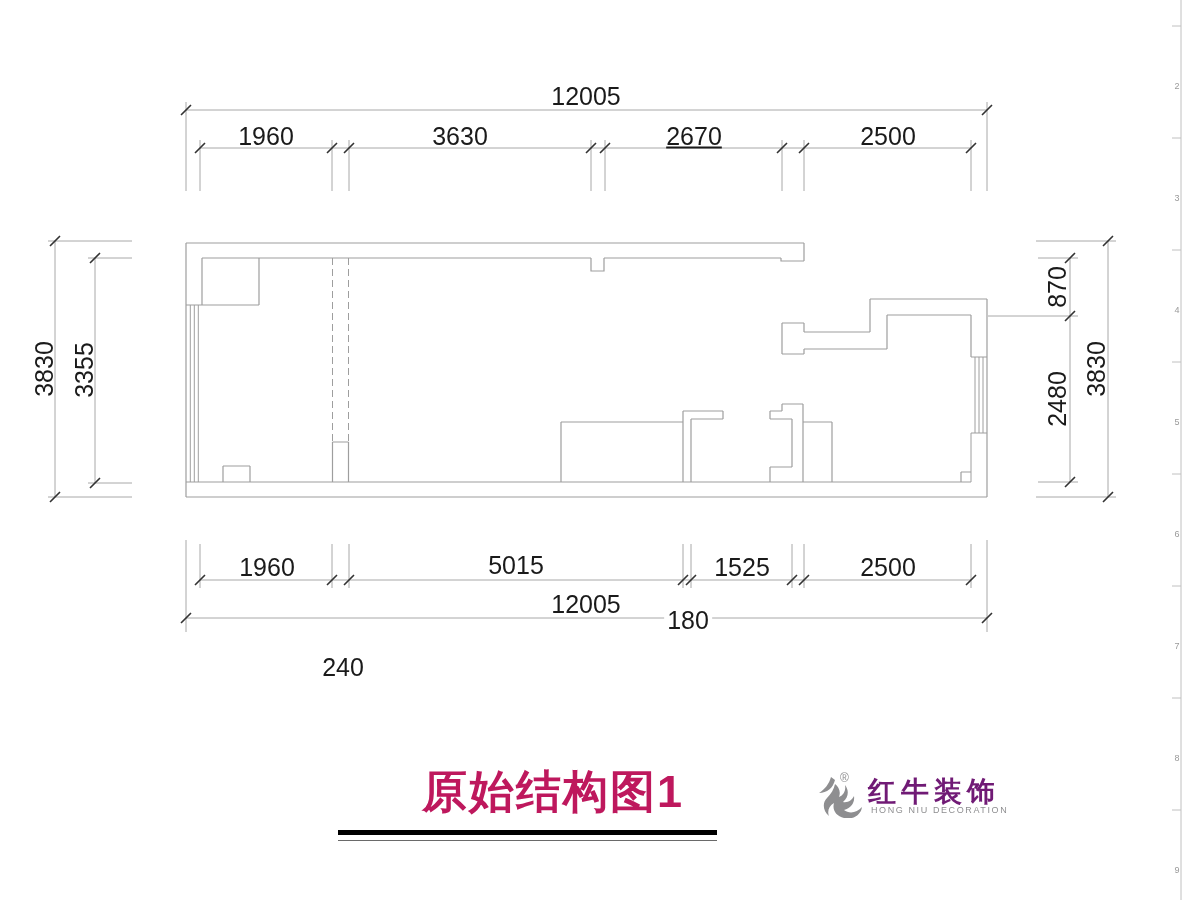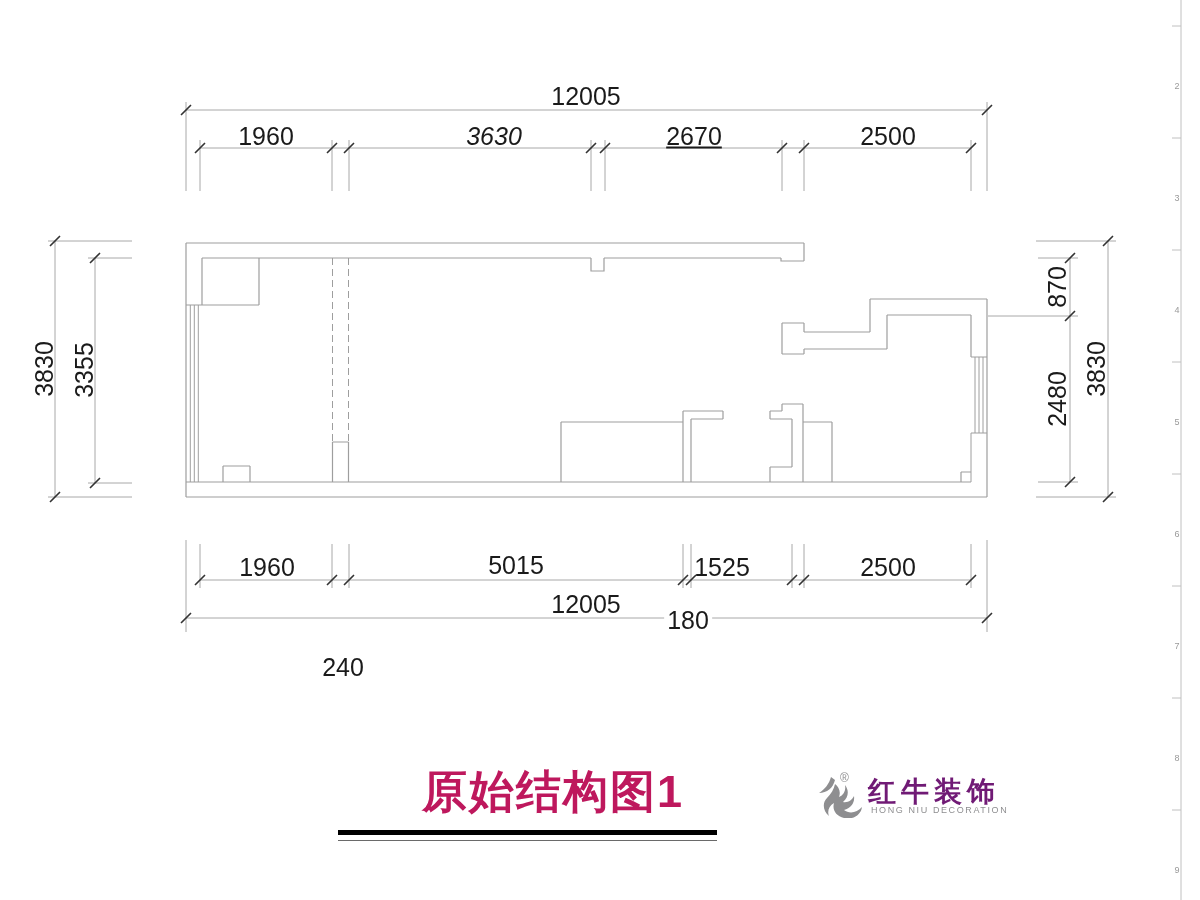--- a/index.html
+++ b/index.html
@@ -141,27 +141,27 @@
   <g stroke="#c0c0c0" stroke-width="1" fill="none">
     <path d="M1181,0 L1181,900"></path>
     <path d="
       M1172,26 L1181,26 M1172,138 L1181,138 M1172,250 L1181,250 M1172,362 L1181,362
       M1172,474 L1181,474 M1172,586 L1181,586 M1172,698 L1181,698 M1172,810 L1181,810"></path>
   </g>
 </svg>
 
 <div class="lbl" style="left:586px;top:96px;">12005</div>
 <div class="lbl" style="left:266px;top:136px;">1960</div>
-<div class="lbl" style="left:494px;top:136px;font-style:italic;">3630</div>
+<div class="lbl" style="left:460px;top:136px;">3630</div>
 <div class="lbl" style="left:694px;top:136px;text-decoration:underline;">2670</div>
 <div class="lbl" style="left:888px;top:136px;">2500</div>
 
 <div class="lbl" style="left:267px;top:567px;">1960</div>
 <div class="lbl" style="left:516px;top:565px;">5015</div>
-<div class="lbl" style="left:722px;top:567px;">1525</div>
+<div class="lbl" style="left:742px;top:567px;">1525</div>
 <div class="lbl" style="left:888px;top:567px;">2500</div>
 <div class="lbl" style="left:586px;top:604px;">12005</div>
 <div class="lbl mask" style="left:343px;top:620px;margin-top:47px;">240</div>
 <div class="lbl mask" style="left:688px;top:620px;">180</div>
 
 <div class="lbl rot" style="left:44px;top:369px;">3830</div>
 <div class="lbl rot" style="left:84px;top:370px;">3355</div>
 <div class="lbl rot" style="left:1057px;top:287px;">870</div>
 <div class="lbl rot" style="left:1057px;top:399px;">2480</div>
 <div class="lbl rot" style="left:1096px;top:369px;">3830</div>

